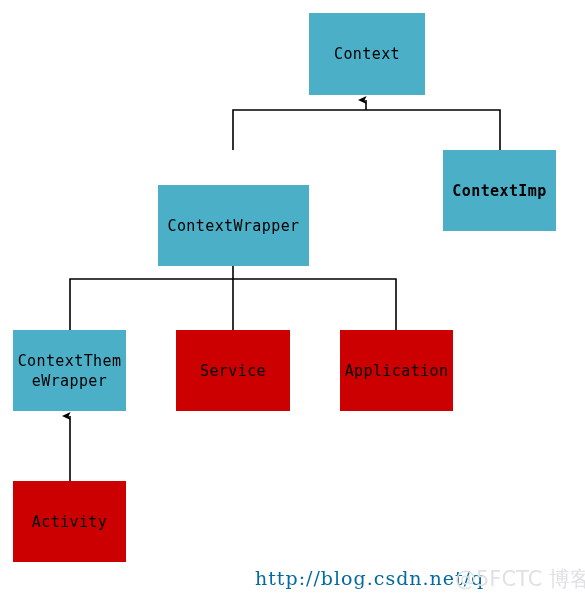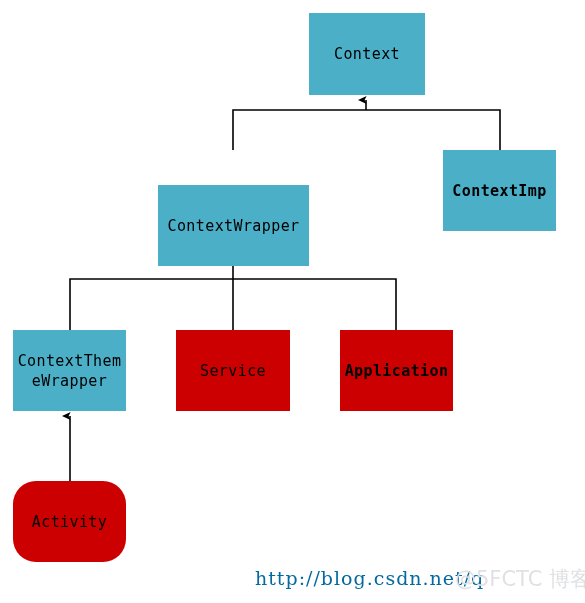--- a/index.html
+++ b/index.html
@@ -119,24 +119,24 @@
 
   <div class="node" style="left:13px; top:330px; width:113px; height:81px; background:#4aafc7;">
     <span class="node-label">ContextThem
 eWrapper</span>
   </div>
 
   <div class="node" style="left:176px; top:330px; width:114px; height:81px; background:#cc0000;">
     <span class="node-label">Service</span>
   </div>
 
-  <div class="node" style="left:340px; top:330px; width:113px; height:81px; background:#cc0000;font-weight:bold;">
+  <div class="node" style="left:340px; top:330px; width:113px; height:81px; background:#cc0000;">
     <span class="node-label">Application</span>
   </div>
 
-  <div class="node" style="left:13px; top:481px; width:113px; height:81px; background:#cc0000;border-radius:23px;">
+  <div class="node" style="left:13px; top:481px; width:113px; height:81px; background:#cc0000;">
     <span class="node-label">Activity</span>
   </div>
 
   <div class="watermark">http://blog.csdn.net/q</div>
   <div class="watermark-logo">@5FCTC 博客</div>
 
 </div>
 
 </body></html>

